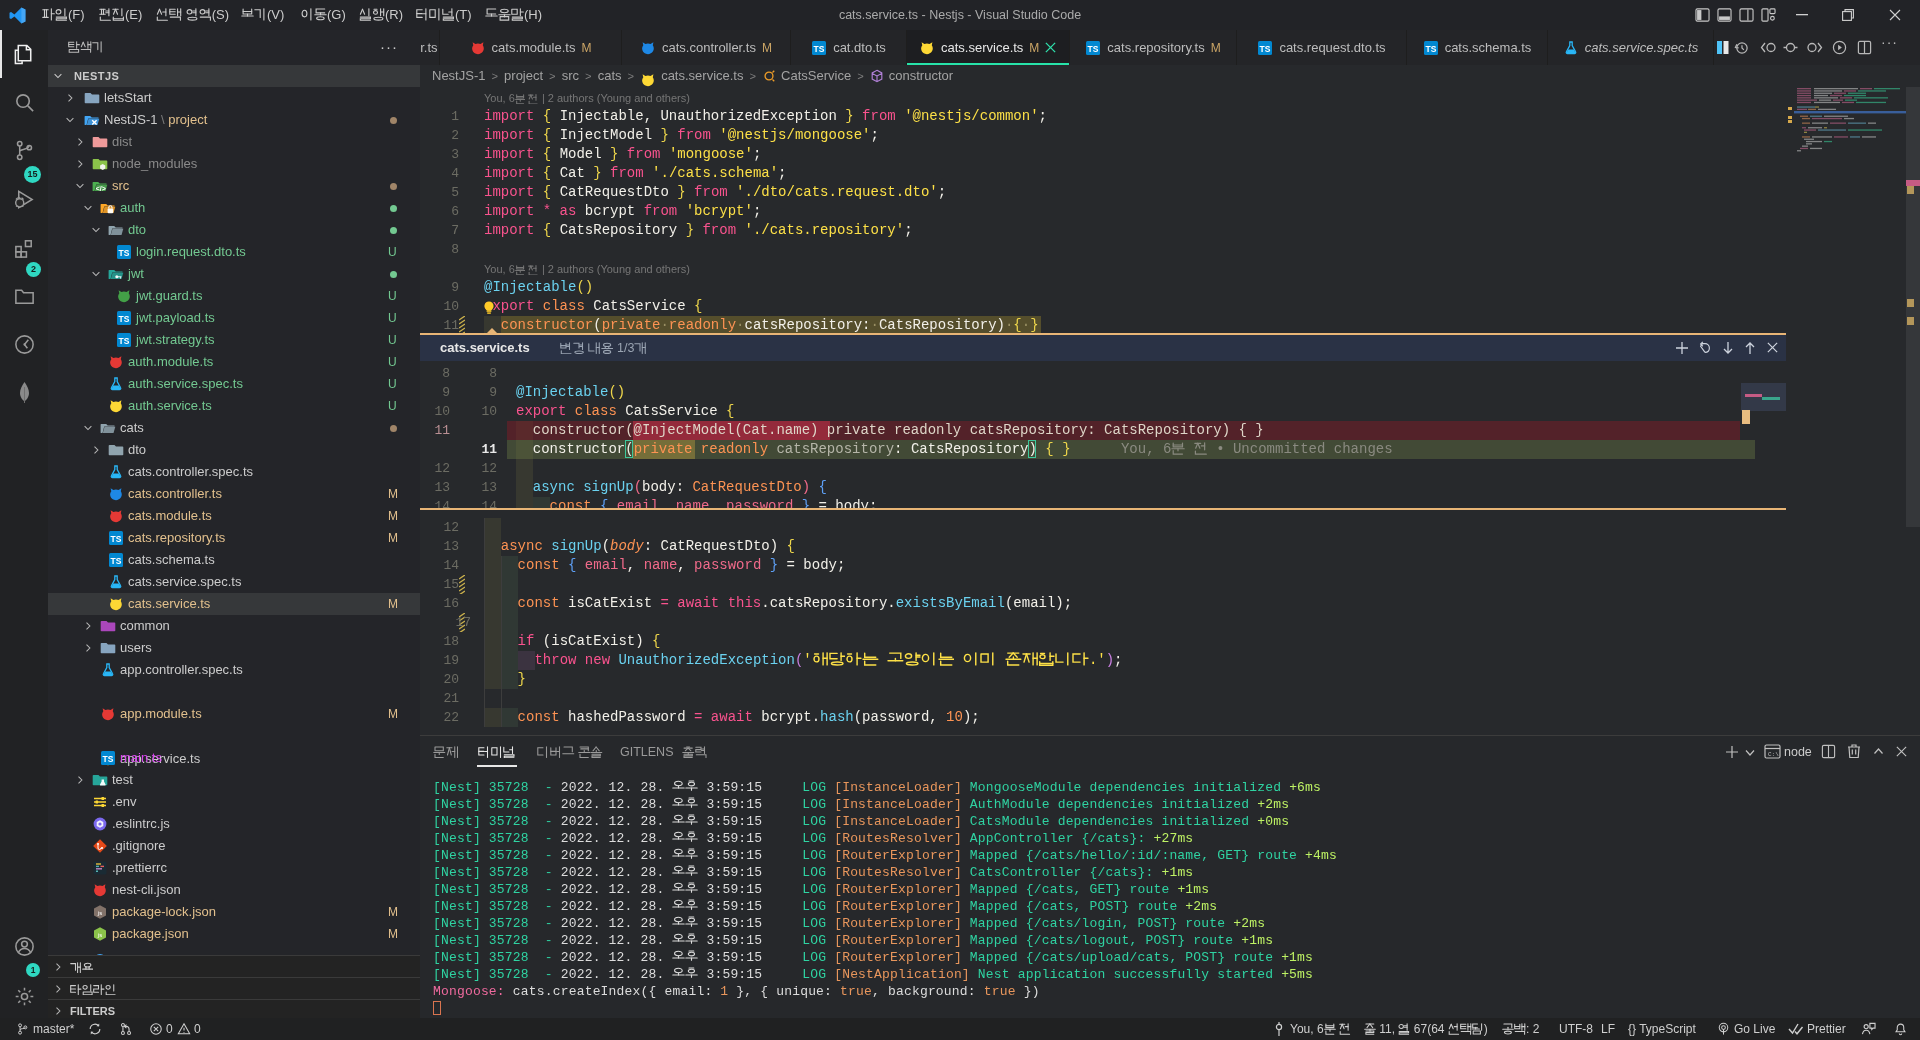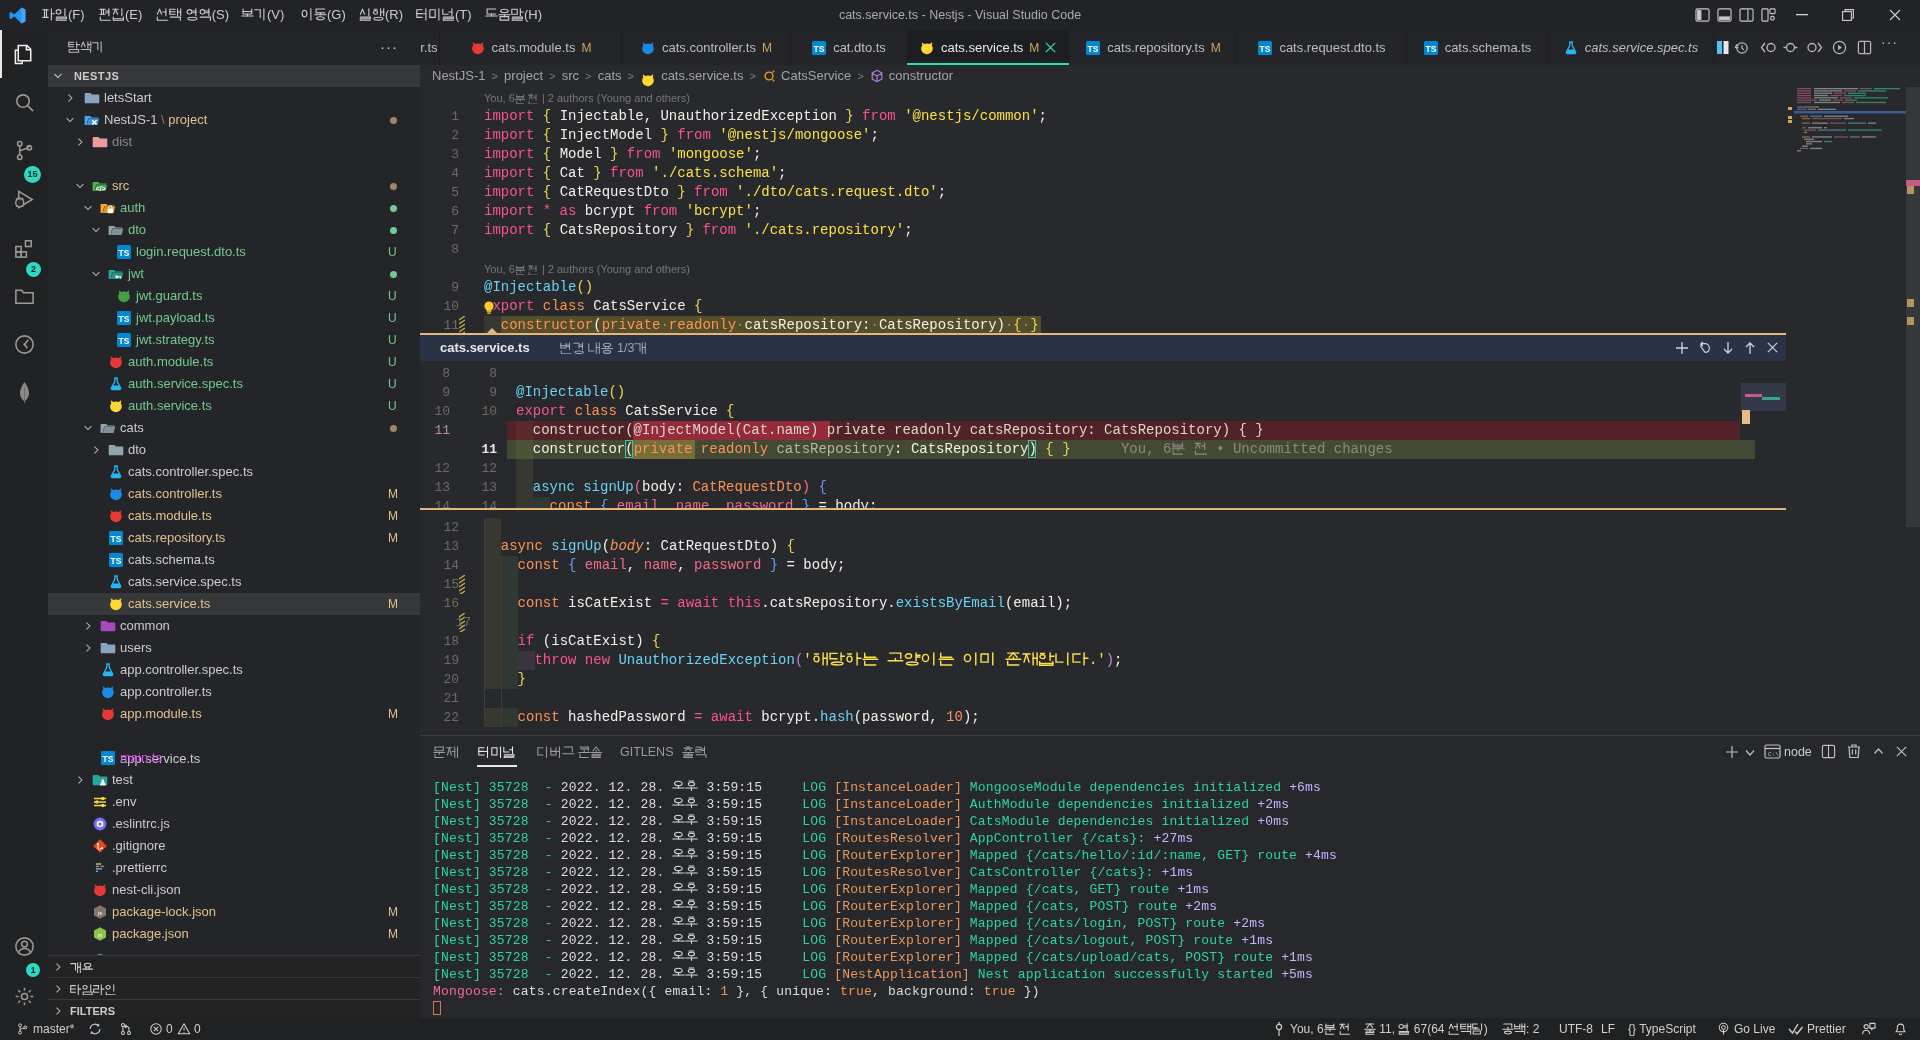--- a/index.html
+++ b/index.html
@@ -29,21 +29,21 @@
 #editor{left:420px;top:87px;width:1500px;height:648px;background:#27292c}
 .cl{position:absolute;left:484px;font-family:"Liberation Mono",monospace;font-size:14px;line-height:19px;white-space:pre;color:#f2f0e9}
 .ln{position:absolute;width:40px;left:419px;text-align:right;font-family:"Liberation Mono",monospace;font-size:13px;line-height:19px;color:#6c6c63}
 .pk{color:#f9538e}.or{color:#fd9353}.cy{color:#6bd2f0}.tl{color:#fde047}.yl{color:#eed64b}
 .wh{color:#f2f0e9}.pu{color:#c87fe0}.bl{color:#5ea0f6}.pkv{color:#f06a8a}
 .cl i{}
 
 #panel{left:420px;top:735px;width:1500px;height:283px;background:#26282b;border-top:1px solid #3c3c3c}
 .ptab{position:absolute;top:0;height:32px;line-height:32px;font-size:12.5px;color:#9a9a9a;text-transform:uppercase}
 .trow{position:absolute;left:13px;font-family:"Liberation Mono",monospace;font-size:13px;letter-spacing:0.18px;line-height:17px;white-space:pre;color:#dcdcdc}
-.tg{color:#2fd3a2}.to{color:#e8965c}.ty{color:#c4b5fd}.tw{color:#dcdcdc}.tp{color:#ef6a9e}
+.tg{color:#2fd3a2}.to{color:#e8965c}.ty{color:#bef264}.tw{color:#dcdcdc}.tp{color:#ef6a9e}
 
 #statusbar{left:0;top:1018px;width:1920px;height:22px;background:#202122;color:#cfcfcf;font-size:12px}
 .sitem{position:absolute;top:0;height:22px;line-height:22px;white-space:nowrap}
 svg{display:inline-block;vertical-align:middle}
 .hx svg{vertical-align:-2px}
 .hx{white-space:pre}
 </style>
 </head>
 <body>
 <div id="stage">
@@ -348,20 +348,30 @@
       </div>
       <div class="srow" style="top:101px">
         <span class="chev" style="left:26px"><svg width="12" height="12" viewBox="0 0 16 16">
             <path fill="none" stroke="#b8b8b8" stroke-width="1.4" d="M6 3.5L10.5 8 6 12.5"></path>
           </svg></span>
         <span class="ficon" style="left:44px"><svg width="16" height="16" viewBox="0 0 16 16">
             <path fill="#ef9a9a" d="M1.5 3h5l1.5 1.5h6.5a.8.8 0 0 1 .8.8v7.2a.8.8 0 0 1-.8.8H1.5a.8.8 0 0 1-.8-.8V3.8a.8.8 0 0 1 .8-.8z"></path>
           </svg></span>
         <span class="lbl" style="left:64px;color:#8a8a8a">dist</span>
       </div>
+      <div class="srow" style="top:123px">
+        <span class="chev" style="left:26px"><svg width="12" height="12" viewBox="0 0 16 16">
+            <path fill="none" stroke="#b8b8b8" stroke-width="1.4" d="M6 3.5L10.5 8 6 12.5"></path>
+          </svg></span>
+        <span class="ficon" style="left:44px"><svg width="16" height="16" viewBox="0 0 16 16">
+            <path fill="#8bc34a" d="M1.5 3h5l1.5 1.5h6.5a.8.8 0 0 1 .8.8v7.2a.8.8 0 0 1-.8.8H1.5a.8.8 0 0 1-.8-.8V3.8a.8.8 0 0 1 .8-.8z"></path>
+            <path fill="#f5f5f5" d="M10.7 8l2.6 1.5v3L10.7 14 8.1 12.5v-3z" opacity=".95"></path>
+          </svg></span>
+        <span class="lbl" style="left:64px;color:#8a8a8a">node_modules</span>
+      </div>
       <div class="srow" style="top:145px">
         <span class="chev" style="left:26px"><svg width="12" height="12" viewBox="0 0 16 16">
             <path fill="none" stroke="#b8b8b8" stroke-width="1.4" d="M3.5 5.5L8 10l4.5-4.5"></path>
           </svg></span>
         <span class="ficon" style="left:44px"><svg width="16" height="16" viewBox="0 0 16 16">
             <path fill="#4caf50" d="M1.2 4h5l1.5 1.5h6.8v1H4.2L2.5 13H1.2a.6.6 0 0 1-.6-.6V4.6a.6.6 0 0 1 .6-.6z"></path>
             <path fill="#4caf50" d="M4.5 6.8h10.8L13.5 13H2.8z" opacity=".85"></path>
             <text x="8.7" y="13.4" font-size="7" font-weight="bold" text-anchor="middle" fill="#fff" font-family="Liberation Sans">&lt;/&gt;</text>
           </svg></span>
         <span class="lbl" style="left:64px;color:#e2c08d">src</span>
@@ -549,26 +559,20 @@
             <path fill="#87a5c0" d="M1.5 3h5l1.5 1.5h6.5a.8.8 0 0 1 .8.8v7.2a.8.8 0 0 1-.8.8H1.5a.8.8 0 0 1-.8-.8V3.8a.8.8 0 0 1 .8-.8z"></path>
           </svg></span>
         <span class="lbl" style="left:72px;color:#cccccc">users</span>
       </div>
       <div class="srow" style="top:629px">
         <span class="ficon" style="left:52px"><svg width="16" height="16" viewBox="0 0 16 16">
             <path fill="none" stroke="#29b6f6" stroke-width="1.3" d="M6.2 2h3.6M6.8 2.2v3.4L3.4 11.8a1.2 1.2 0 0 0 1.1 1.8h7a1.2 1.2 0 0 0 1.1-1.8L9.2 5.6V2.2"></path>
             <path fill="#29b6f6" d="M5.2 9.5h5.6l1.5 2.8a.6.6 0 0 1-.55.9h-7.5a.6.6 0 0 1-.55-.9z"></path>
           </svg></span>
         <span class="lbl" style="left:72px;color:#cccccc">app.controller.spec.ts</span>
-      </div>
-      <div class="srow" style="top:651px">
-        <span class="ficon" style="left:52px"><svg width="16" height="16" viewBox="0 0 16 16">
-            <path fill="#1e88e5" d="M2.6 2.2L5.4 4.1C6.9 3.3 9 3.3 10.5 4.1L13.4 2.2L12.8 5.3C14 7 14.2 9.4 13 11.3C11.5 13.7 8.6 14.7 6 13.8C3.6 13 2 10.8 2.1 8.3C2.2 7.1 2.6 6.1 3.3 5.2Z"></path>
-          </svg></span>
-        <span class="lbl" style="left:72px;color:#cccccc">app.controller.ts</span>
       </div>
       <div class="srow" style="top:673px">
         <span class="ficon" style="left:52px"><svg width="16" height="16" viewBox="0 0 16 16">
             <path fill="#e53935" d="M2.6 2.2L5.4 4.1C6.9 3.3 9 3.3 10.5 4.1L13.4 2.2L12.8 5.3C14 7 14.2 9.4 13 11.3C11.5 13.7 8.6 14.7 6 13.8C3.6 13 2 10.8 2.1 8.3C2.2 7.1 2.6 6.1 3.3 5.2Z"></path>
           </svg></span>
         <span class="lbl" style="left:72px;color:#e2c08d">app.module.ts</span>
         <span class="rmark" style="left:340px;color:#e2c08d">M</span>
       </div>
       <div class="srow" style="top:718px">
         <span class="ficon" style="left:52px"><svg width="16" height="16" viewBox="0 0 16 16">

